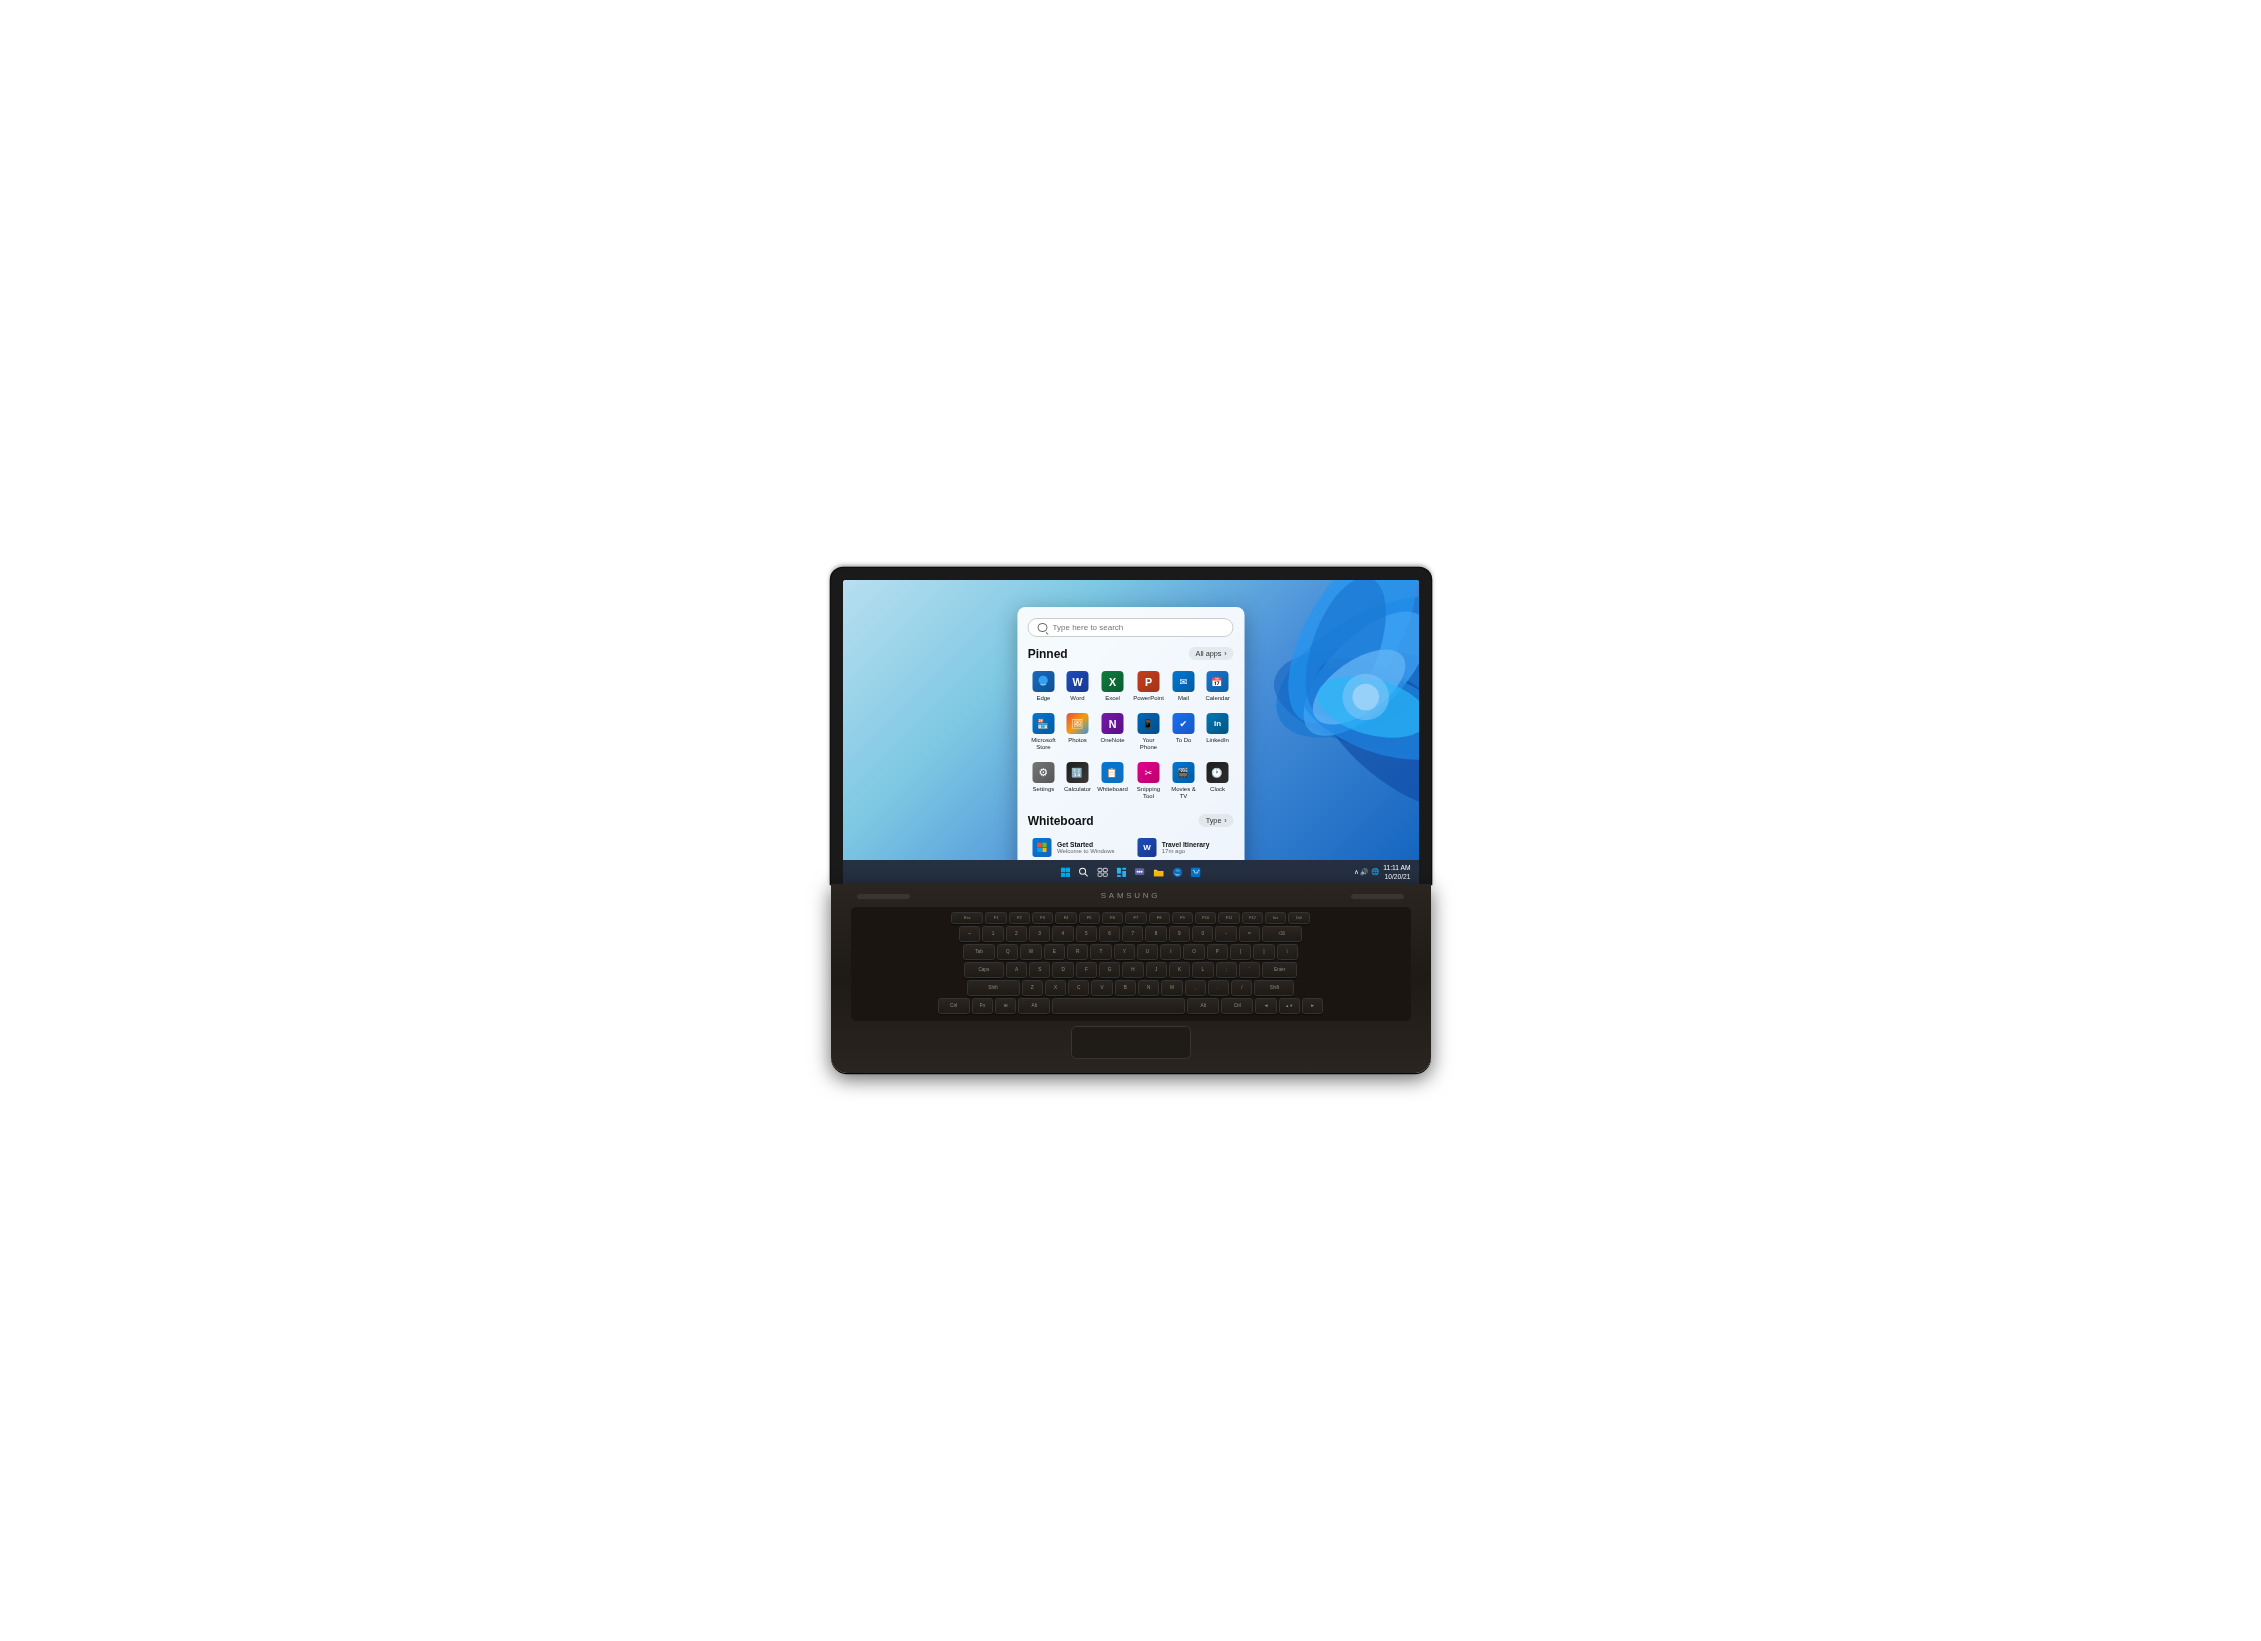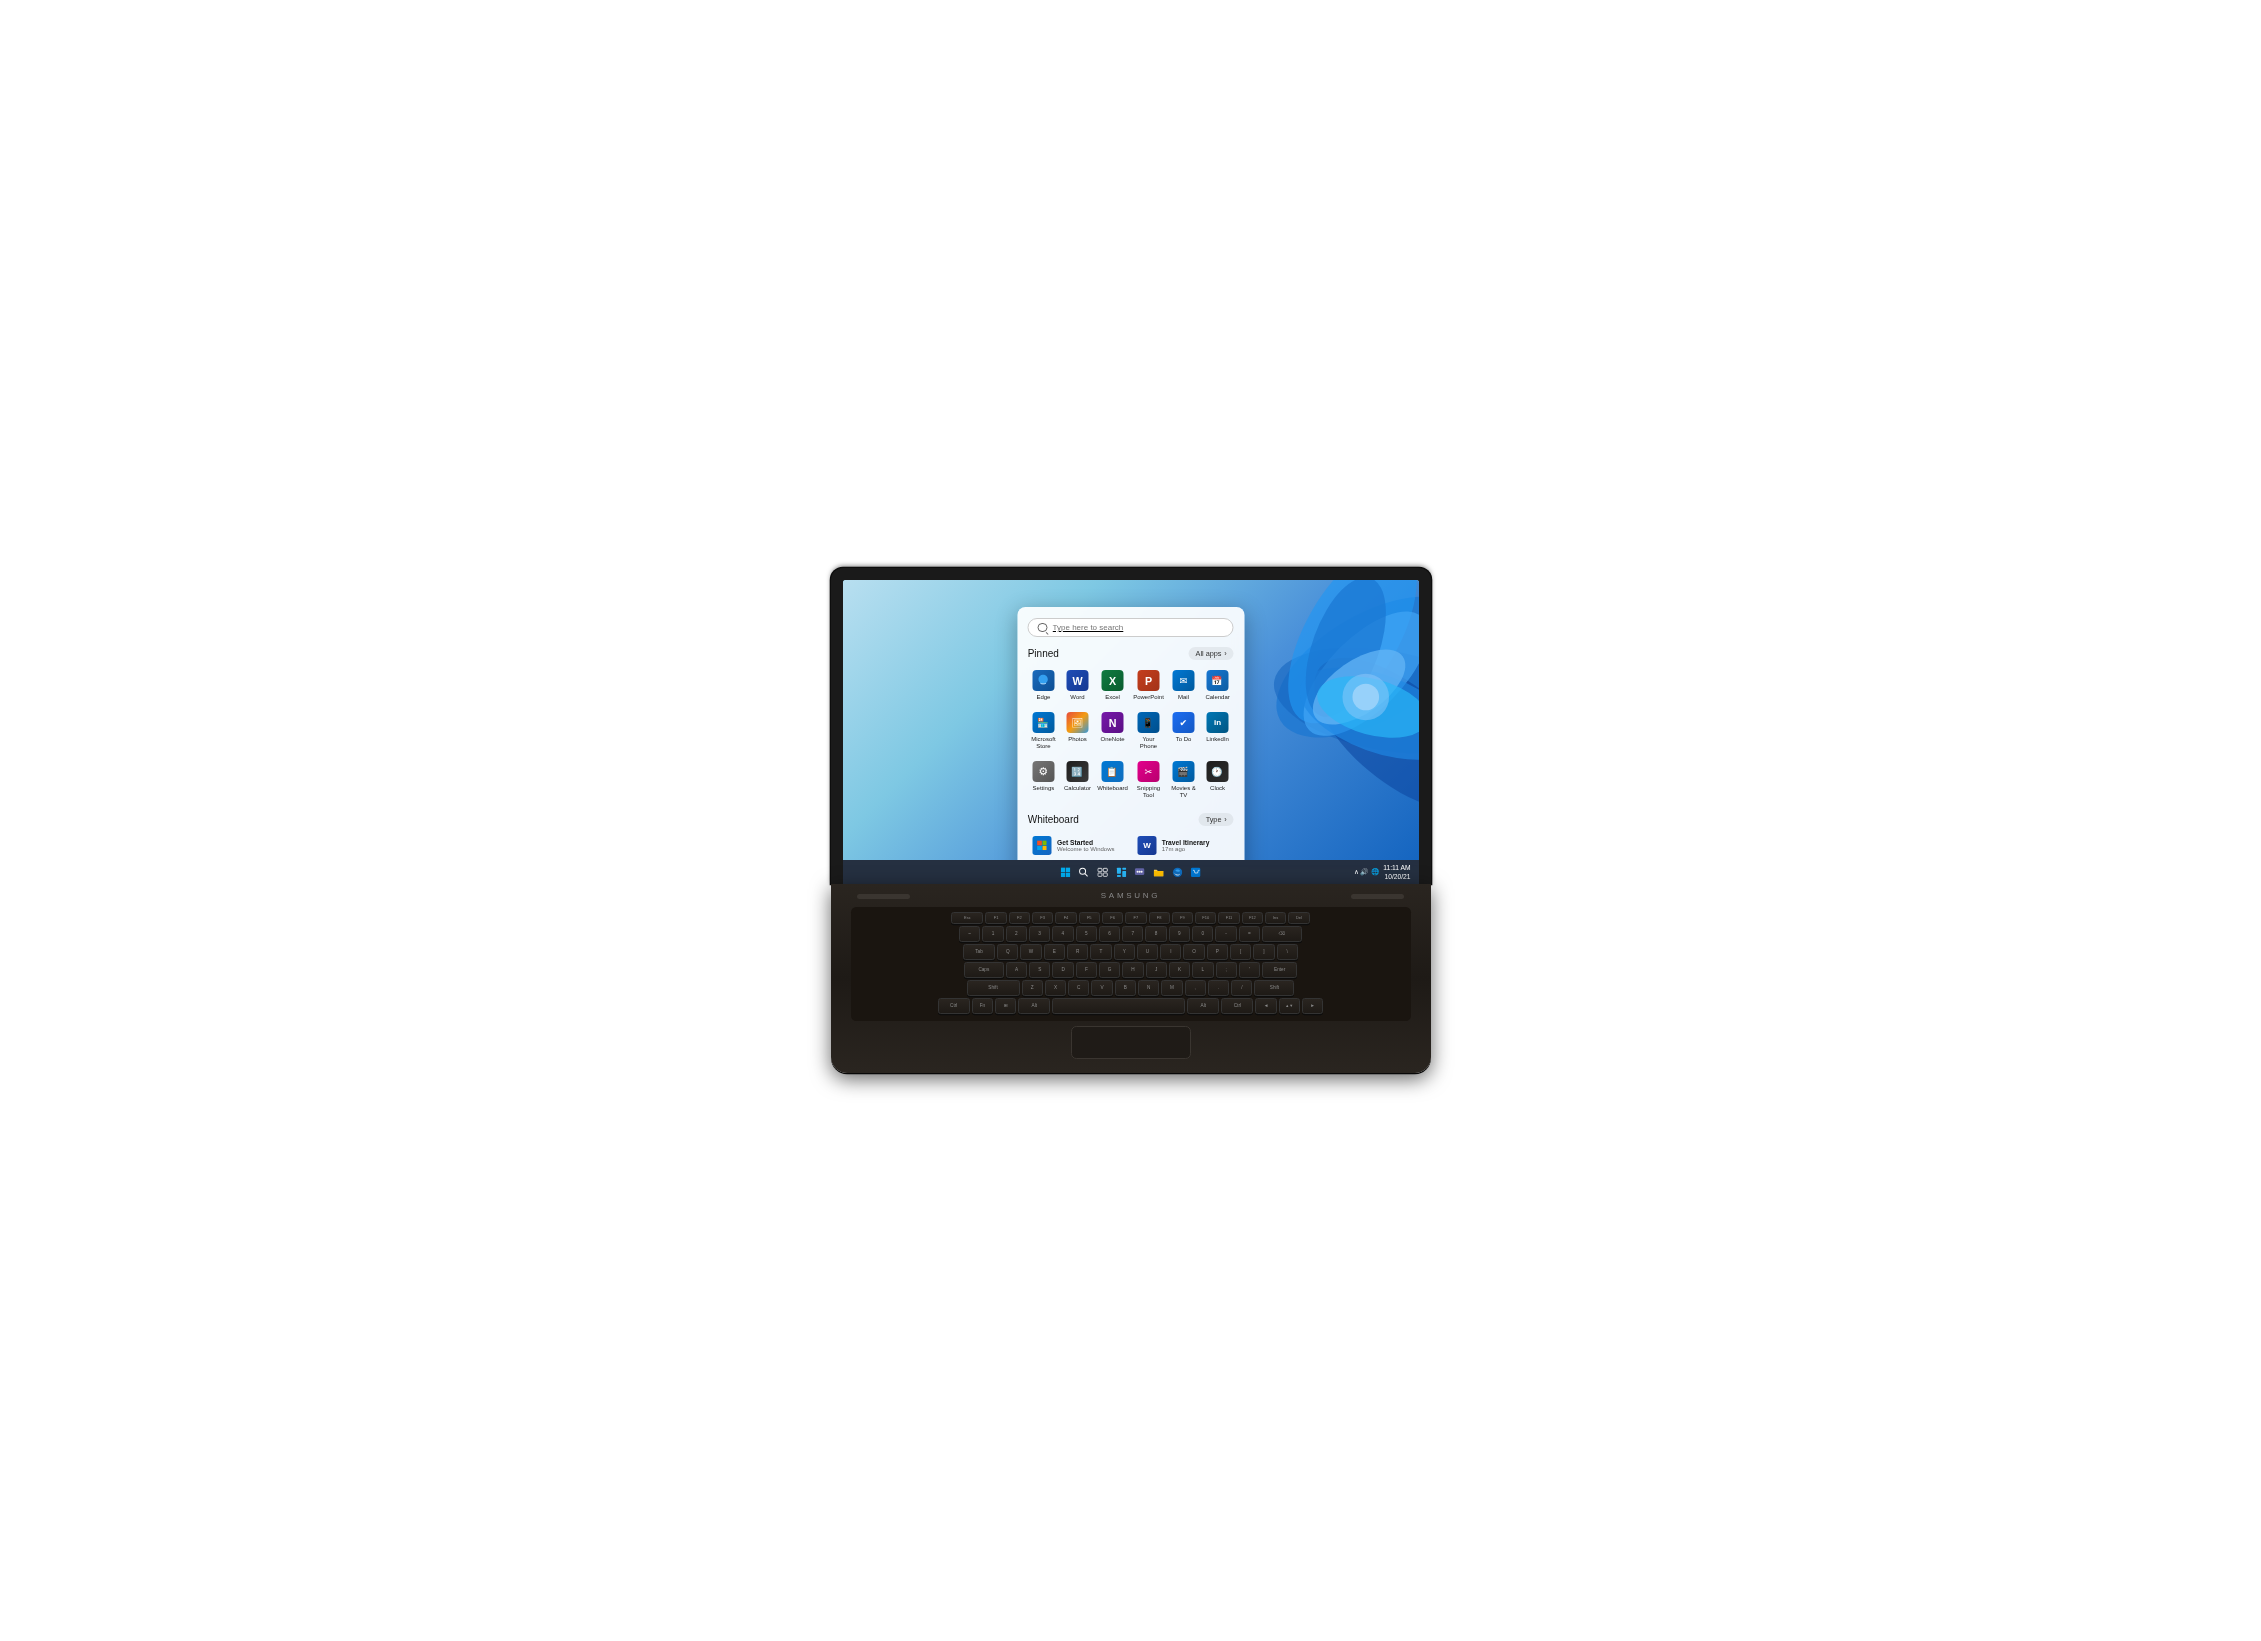--- a/index.html
+++ b/index.html
@@ -117,21 +117,20 @@
     
     .search-bar {
       border: 0.7px solid #ccc;
       border-radius: 13.3px;
       padding: 4px 9.3px;
       display: flex;
       align-items: center;
       gap: 5.3px;
       margin-bottom: 9.3px;
       background: #fff;
-      text-decoration: underline;
     }
 
     .search-bar input {
       border: none;
       outline: none;
       font-size: 8px;
       color: #666;
       background: transparent;
       width: 100%;
     }
@@ -158,22 +157,22 @@
 
     
     .section-header {
       display: flex;
       justify-content: space-between;
       align-items: center;
       margin-bottom: 6.7px;
     }
 
     .section-title {
-      font-size: 10px;
-      font-weight: 400;
+      font-size: 12px;
+      font-weight: 700;
       color: #111;
       text-align: center;
     }
 
     .all-apps-btn {
       font-size: 7.3px;
       color: #333;
       background: rgba(0,0,0,0.06);
       border: none;
       border-radius: 8px;

